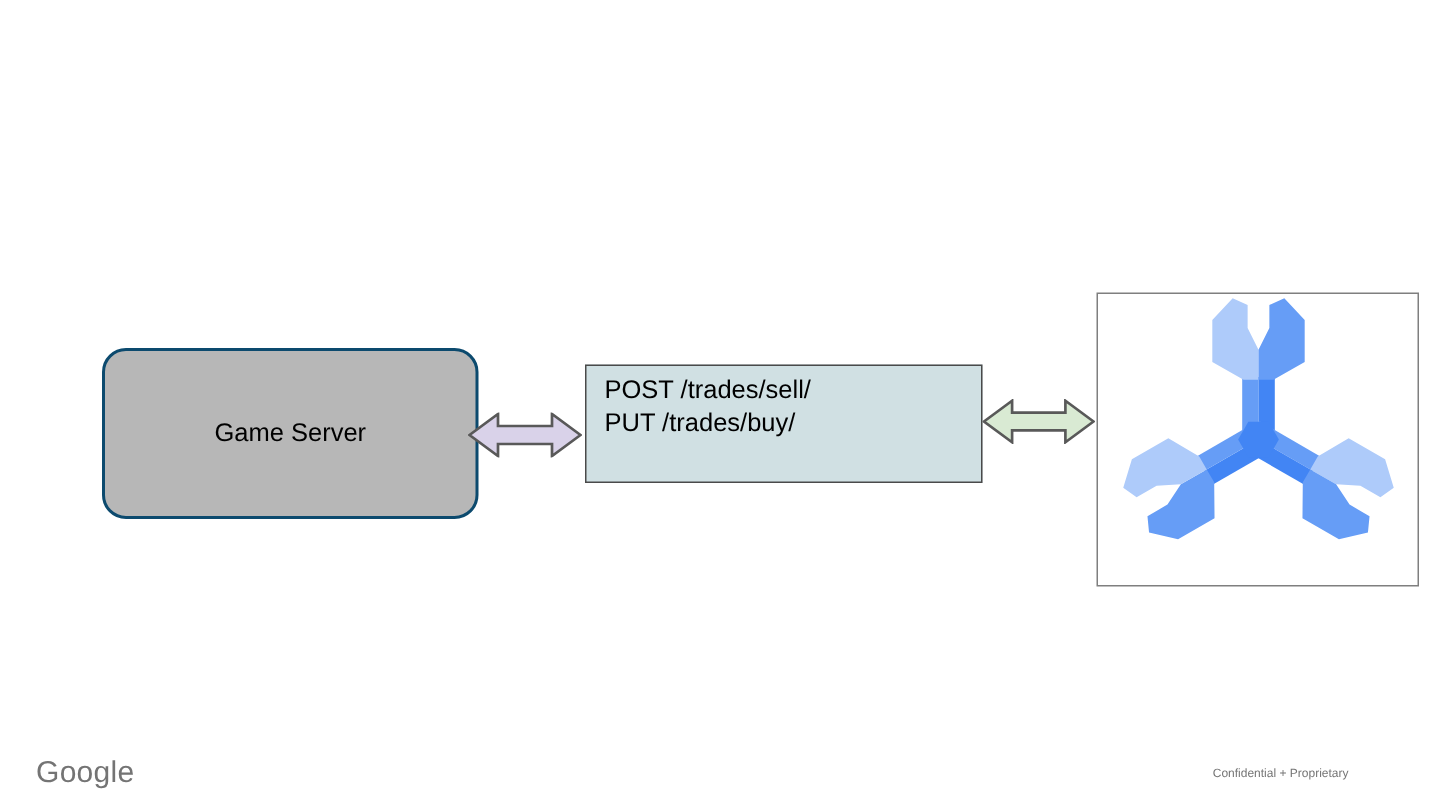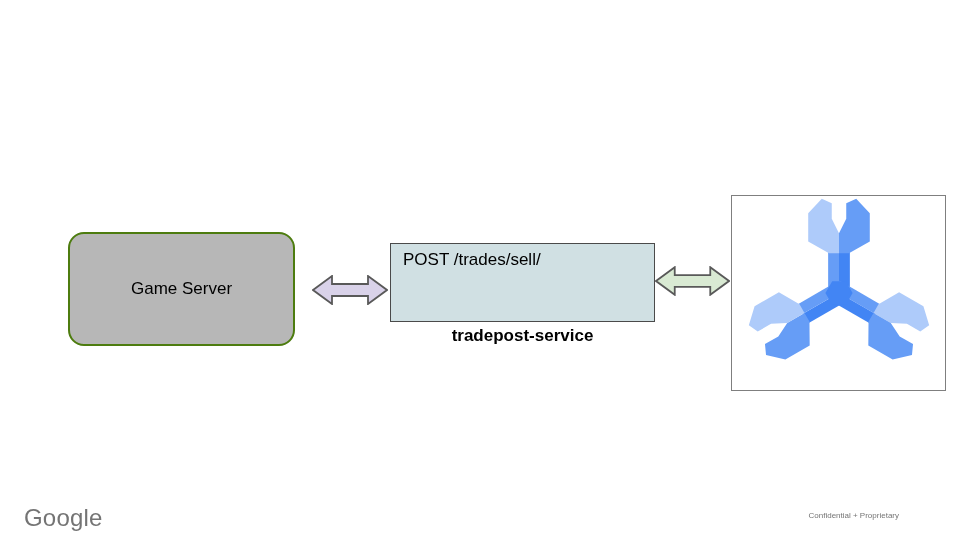--- a/index.html
+++ b/index.html
@@ -2,22 +2,22 @@
 <html><head>
 <meta charset="utf-8">
 <style>
   html,body{margin:0;padding:0;background:#e8e8e8;}
   .slide{
     position:relative;width:960px;height:540px;background:#ffffff;
     font-family:"Liberation Sans", sans-serif;overflow:hidden;
   }
   
   .game-server{
-    position:absolute;left:68px;top:232px;width:227px;height:114px;
-    border:2px solid #4d7c0f;border-radius:16px;
+    position:absolute;left:68px;top:232px;width:251px;height:114px;
+    border:2px solid #0c4a6e;border-radius:16px;
     display:flex;align-items:center;justify-content:center;
     font-size:17px;color:#000;box-sizing:border-box;
   }
   
   .arrow{position:absolute;}
   .arrow-left{left:312px;top:275px;width:76px;height:30px;}
   .arrow-right{left:655px;top:266px;width:75px;height:30px;}
   .arrow polygon{stroke:#595959;stroke-width:1.8;stroke-linejoin:miter;}
   
   .service-box{
@@ -31,21 +31,21 @@
   }
   
   .spanner-box{
     position:absolute;left:731px;top:195px;width:215px;height:196px;
     background:#ffffff;border:1px solid #7f7f7f;box-sizing:border-box;
     display:flex;align-items:center;justify-content:center;
   }
   .spanner-svg{width:190px;height:192px;display:block;}
   
   .google-logo{
-    position:absolute;left:24px;top:504px;font-size:24px;color:#747474;
+    position:absolute;left:24px;top:504px;font-size:20px;color:#747474;
     letter-spacing:0.2px;
   }
   .confidential{
     position:absolute;right:61px;top:511px;font-size:8px;color:#757575;text-align:right;
   }
 </style>
 </head>
 <body>
 
 <div class="slide">
@@ -53,22 +53,22 @@
   <div class="game-server" style="background-color: rgb(183, 183, 183);">
     <span>Game Server</span>
   </div>
 
   <svg class="arrow arrow-left" viewBox="0 0 76 30">
     <polygon points="1,15 20,1 20,9 56,9 56,1 75,15 56,29 56,21 20,21 20,29" fill="#d9d2e9"></polygon>
   </svg>
 
   <div class="service-box" style="background-color: rgb(208, 224, 227);">
     <div>POST /trades/sell/</div>
+    <div>PUT /trades/buy/</div>
   </div>
-  <div class="service-caption">tradepost-service</div>
 
   <svg class="arrow arrow-right" viewBox="0 0 76 30">
     <polygon points="1,15 20,1 20,9 56,9 56,1 75,15 56,29 56,21 20,21 20,29" fill="#d9ead3"></polygon>
   </svg>
 
   <div class="spanner-box">
     <svg class="spanner-svg" viewBox="-104 -106 208 212">
 
       <g transform="rotate(0)">
         <polygon points="-12,6 -12,-46 0,-46 0,6" fill="#669df6"></polygon>

